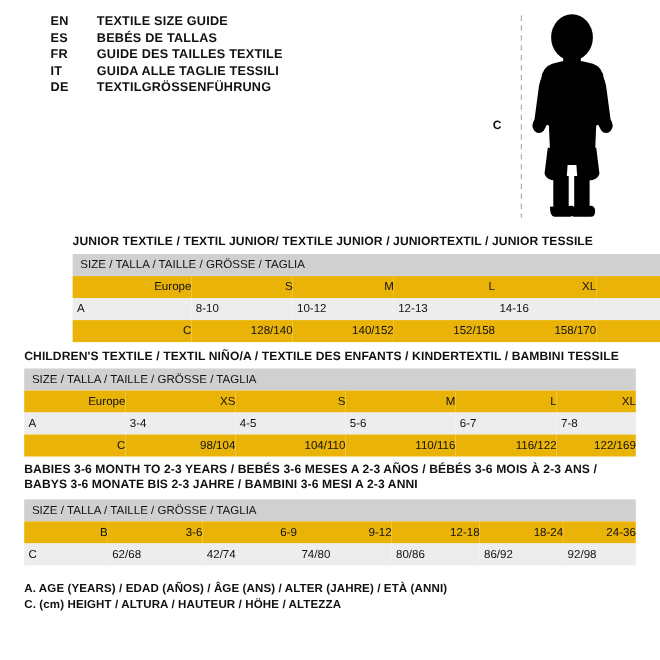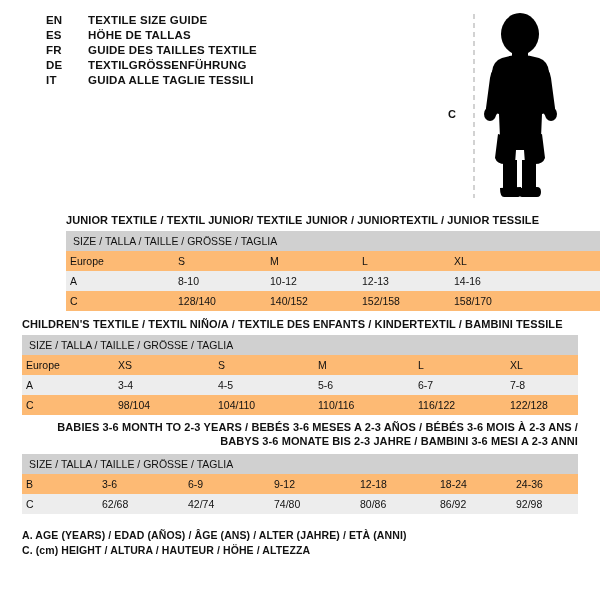--- a/index.html
+++ b/index.html
@@ -96,27 +96,27 @@
   tr.head-row td {
     background: #d0d0d0;
     font-weight: normal;
     font-size: 10.5px;
     padding-left: 7px;
   }
   tr.shaded td {
     background: #ededed;
   }
   tr.plain td {
-    background: #fdba74;
+    background: #eab308;
+    text-align: right;
   }
 
   
   .section-title.two-line {
     line-height: 1.25;
-    text-align: right;
   }
 
   
   .legend {
     position: absolute;
     left: 22px;
     top: 529px;
     width: 556px;
   }
   .legend div {
@@ -132,33 +132,33 @@
 
 <div class="page">
 
   <div class="header">
     <div class="lang-row">
       <span class="lang-code">EN</span>
       <span class="lang-text">TEXTILE SIZE GUIDE</span>
     </div>
     <div class="lang-row">
       <span class="lang-code">ES</span>
-      <span class="lang-text">HÖHE DE TALLAS</span>
+      <span class="lang-text">BEBÉS DE TALLAS</span>
     </div>
     <div class="lang-row">
       <span class="lang-code">FR</span>
       <span class="lang-text">GUIDE DES TAILLES TEXTILE</span>
     </div>
     <div class="lang-row">
+      <span class="lang-code">IT</span>
+      <span class="lang-text">GUIDA ALLE TAGLIE TESSILI</span>
+    </div>
+    <div class="lang-row">
       <span class="lang-code">DE</span>
       <span class="lang-text">TEXTILGRÖSSENFÜHRUNG</span>
-    </div>
-    <div class="lang-row">
-      <span class="lang-code">IT</span>
-      <span class="lang-text">GUIDA ALLE TAGLIE TESSILI</span>
     </div>
   </div>
 
   <div class="figure">
     <span class="c-label">C</span>
     <svg width="140" height="195" viewBox="0 0 140 195">
 
       <line x1="26" y1="6" x2="26" y2="190" stroke="#b5b5b5" stroke-width="1.2" stroke-dasharray="5,4"></line>
 
       <g fill="#000000">
@@ -263,21 +263,21 @@
           <td>5-6</td>
           <td>6-7</td>
           <td>7-8</td>
         </tr>
         <tr class="plain">
           <td>C</td>
           <td>98/104</td>
           <td>104/110</td>
           <td>110/116</td>
           <td>116/122</td>
-          <td>122/128</td>
+          <td>122/169</td>
         </tr>
       </tbody>
     </table>
   </div>
 
   <div class="section" style="top:421px;">
     <div class="section-title two-line">
       <div>BABIES 3-6 MONTH TO 2-3 YEARS / BEBÉS 3-6 MESES A 2-3 AÑOS / BÉBÉS 3-6 MOIS À 2-3 ANS /</div>
       <div>BABYS 3-6 MONATE BIS 2-3 JAHRE / BAMBINI 3-6 MESI A 2-3 ANNI</div>
     </div>

